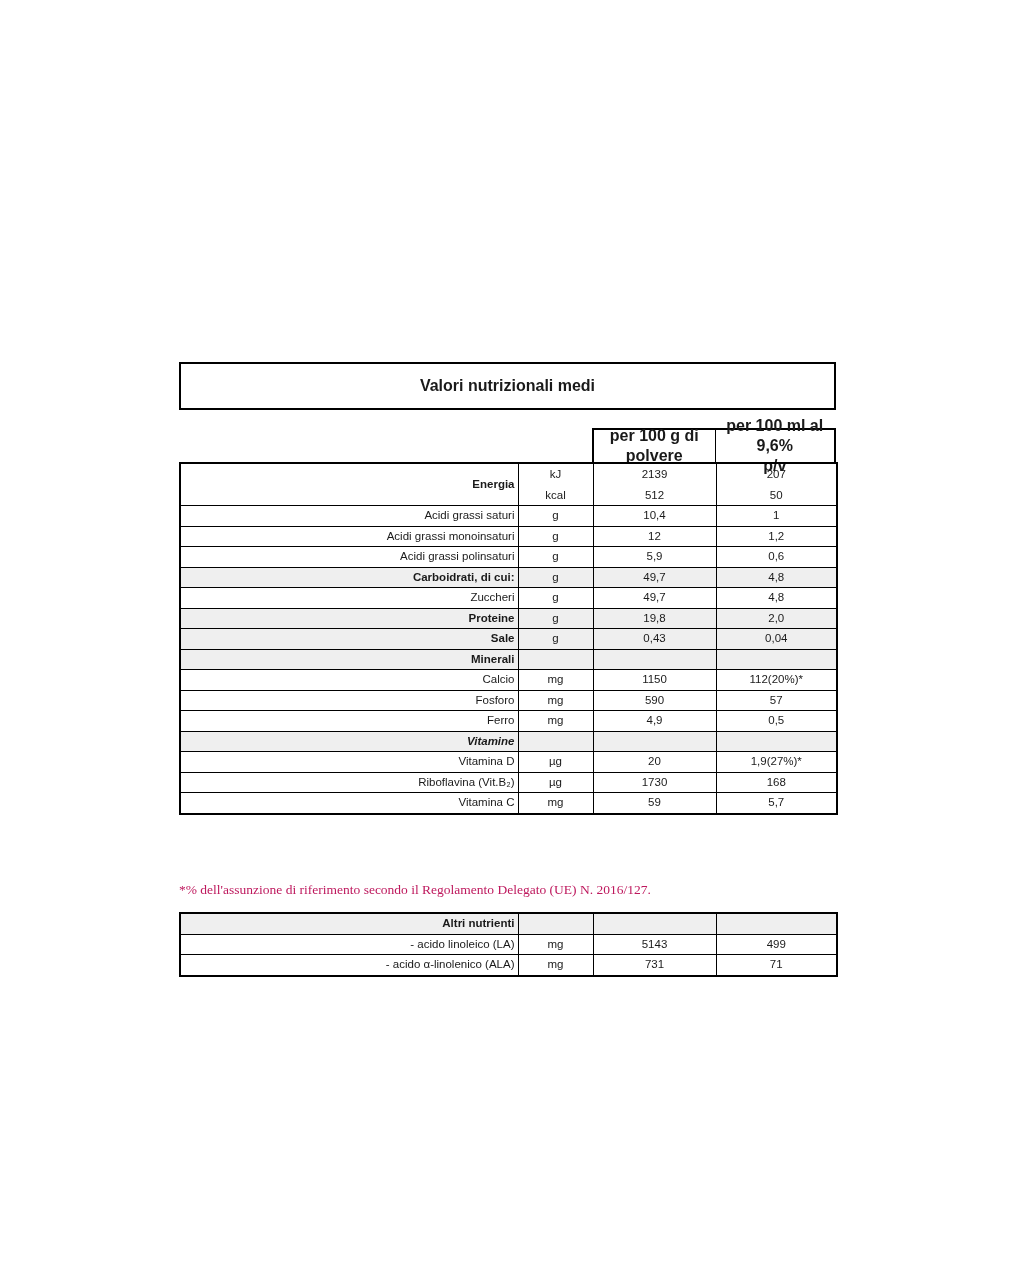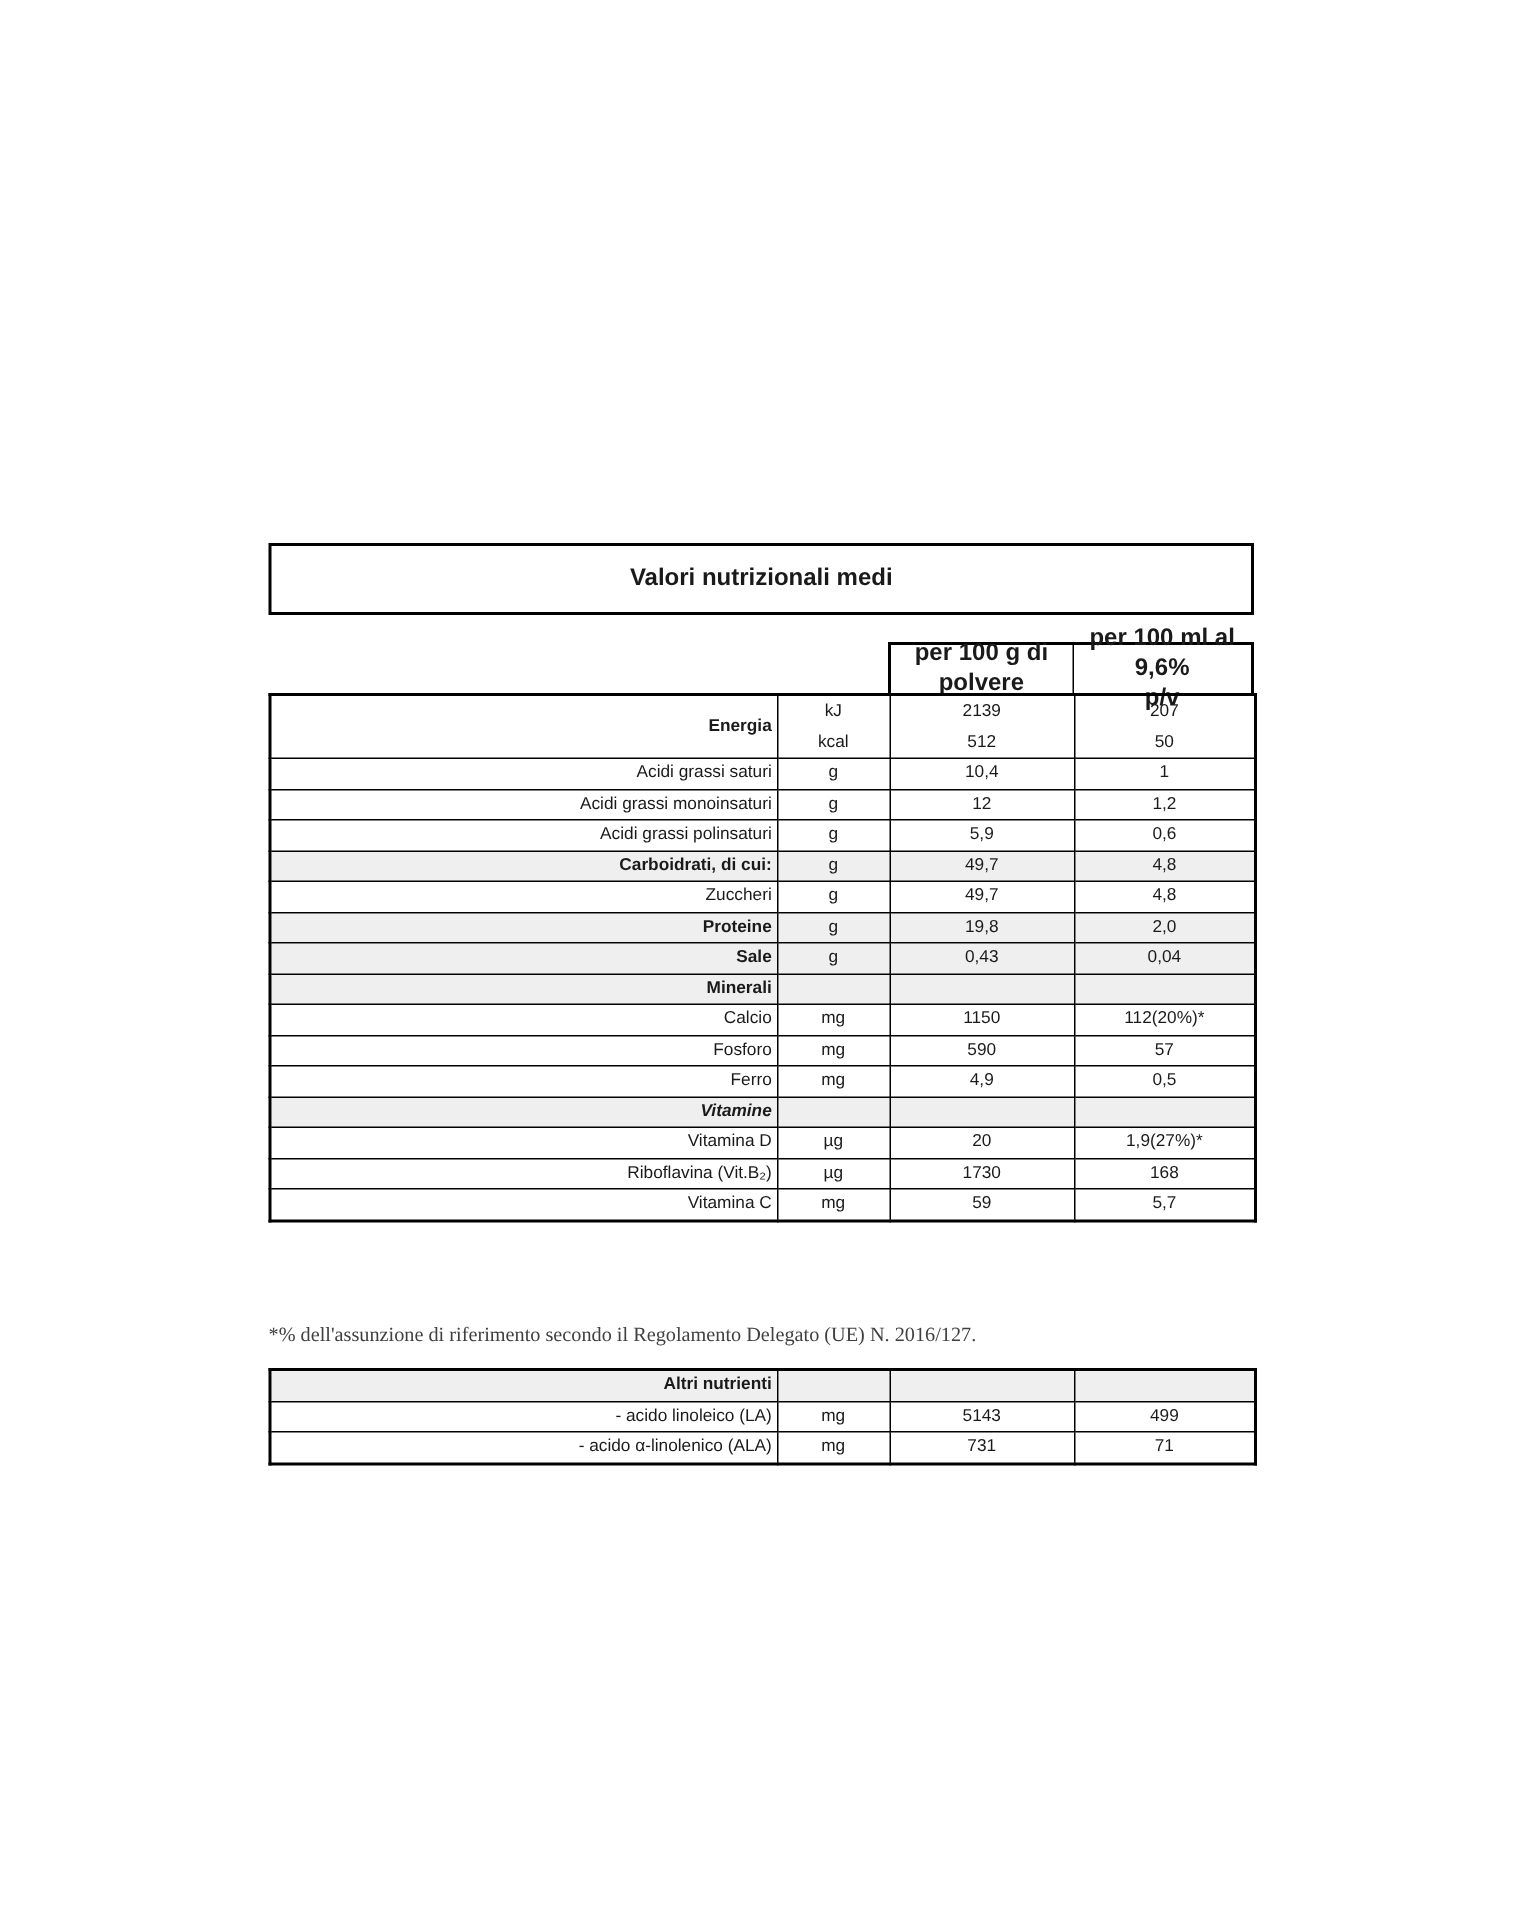--- a/index.html
+++ b/index.html
@@ -77,21 +77,21 @@
   tr.bold td.label { font-weight: bold; }
   tr.italic td.label { font-style: italic; }
   td.unit div, td.val div { height: 20.5px; line-height: 20.5px; }
 
   .footnote {
     position: absolute;
     left: 179px; top: 850px;
     width: 657px;
     font-family: "Liberation Serif", serif;
     font-size: 13.5px;
-    color: #404040;
+    color: #be185d;
   }
 </style>
 </head>
 <body>
 
 <div class="page">
 
   <div class="title-box">
     <span>Valori nutrizionali medi</span>
   </div>

